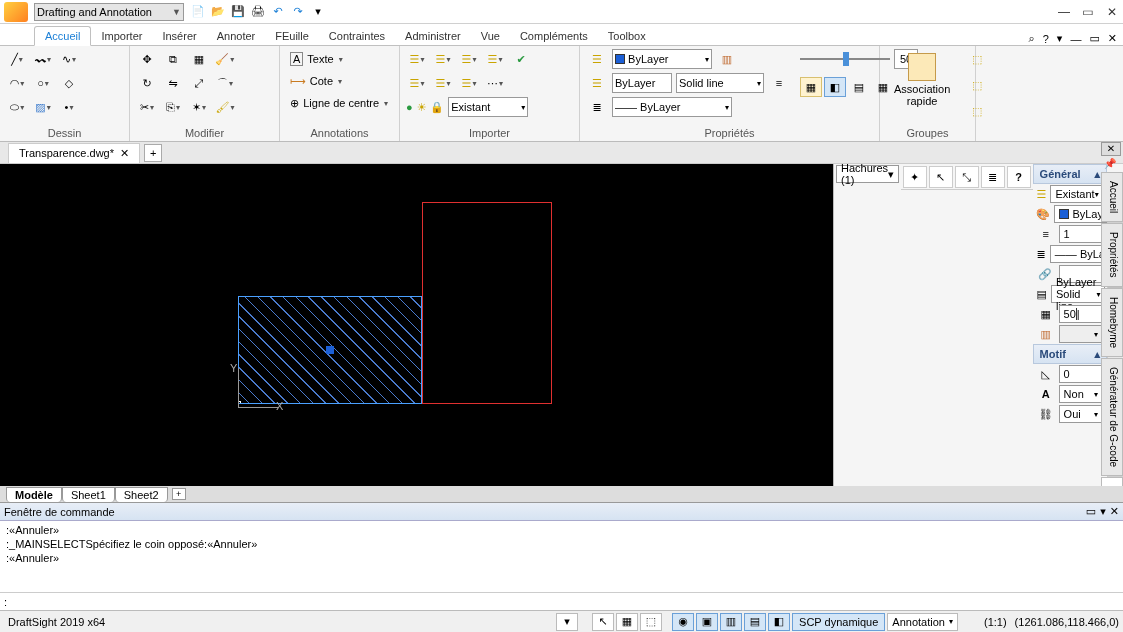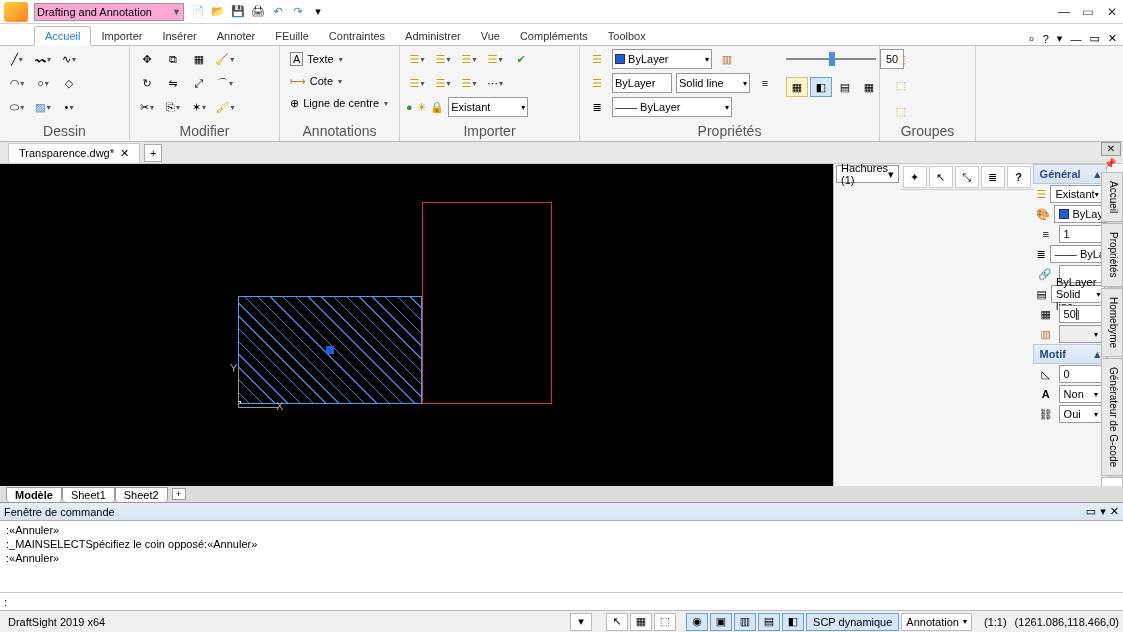--- a/index.html
+++ b/index.html
@@ -1,39 +1,39 @@
 <!DOCTYPE html>
 <html><head>
 <meta charset="utf-8">
 <style>
 * { box-sizing: border-box; margin: 0; padding: 0; font-family: "Segoe UI", Tahoma, sans-serif; font-size: 11px; }
 body { background: #f0f0f0; width: 1123px; height: 632px; overflow: hidden; position: relative; }
 
 
 .titlebar { height: 24px; background: #fff; display: flex; align-items: center; padding: 0 4px; border-bottom: 1px solid #d0d0d0; }
 .logo { width: 24px; height: 20px; background: linear-gradient(135deg,#ffd040,#ff8020); margin-right: 6px; border-radius: 3px; }
-.workspace-sel { width: 150px; height: 18px; border: 1px solid #999; background:#f9a8d4; font-size:11px; padding:0 2px; display:flex; align-items:center; justify-content:space-between;}
+.workspace-sel { width: 150px; height: 18px; border: 1px solid #999; background:#e5e5e5; font-size:11px; padding:0 2px; display:flex; align-items:center; justify-content:space-between;}
 .ws-arrow{font-size:9px;color:#555;}
 .qat { display:flex; gap:4px; margin-left:6px; }
 .qat-btn { width:16px; height:16px; display:flex; align-items:center; justify-content:center; cursor:pointer; }
 .title-txt { flex:1; text-align:center; color:#777; font-size:12px; }
 .winbtns { display:flex; gap:10px; margin-left:auto; }
 .winbtn { width:14px; text-align:center; cursor:pointer; font-size:12px; color:#333;}
 
 
 .menutabs { height: 22px; background:#fff; display:flex; align-items:flex-end; padding-left:34px; border-bottom:1px solid #c0c0c0; }
 .mtab { padding:3px 10px; color:#333; cursor:pointer; font-size:11px;}
 .mtab.active { background:#fff; border:1px solid #c0c0c0; border-bottom:1px solid #fff; border-radius:3px 3px 0 0; color:#1b7fd6; margin-bottom:-1px;}
 .menutabs .rbtns { margin-left:auto; display:flex; gap:8px; padding-right:6px; align-items:center;}
 
 
 .ribbon { height: 96px; background:#f5f5f5; border-bottom:1px solid #bbb; display:flex; }
 .panel { border-right:1px solid #d0d0d0; padding:3px 6px 0 6px; display:flex; flex-direction:column; }
 .panel-body { flex:1; display:flex; gap:4px; align-items:flex-start;}
-.panel-title { text-align:center; font-size:14px; color:#555; padding:2px 0;}
+.panel-title { text-align:center; font-size:11px; color:#555; padding:2px 0;}
 .pcol { display:flex; flex-direction:column; gap:4px; }
 .prow { display:flex; gap:4px; align-items:center; }
 .ribbtn { width:22px; height:20px; display:flex; align-items:center; justify-content:center; cursor:pointer; border:1px solid transparent;}
 .dd{font-size:8px;color:#555;margin-left:1px;}
 .txtbtn{display:flex;align-items:center;gap:4px;height:20px;cursor:pointer;padding:0 4px;}
 .combo{height:20px;border:1px solid #999;background:#fff;display:flex;align-items:center;padding:0 2px;font-size:11px;}
 .combo .carr{margin-left:auto;font-size:8px;}
 .numbox{width:24px;height:20px;border:1px solid #999;background:#fff;text-align:center;line-height:18px;}
 .slider{width:90px;height:20px;position:relative;display:flex;align-items:center;}
 .slider .track{height:2px;background:#888;width:100%;}
@@ -273,21 +273,21 @@
         <div class="prow">
           <div class="ribbtn" style="color:#c9a400">☰</div>
           <div class="combo" style="width:100px"><span class="color-sw" style="background:#1b5fd6"></span>&nbsp;<span>ByLayer</span><span class="carr">▾</span></div>
           <div class="ribbtn" style="color:#c06a30">▥</div>
         </div>
         <div class="prow">
           <div class="ribbtn" style="color:#c9a400">☰</div>
           <div class="combo" style="width:60px">
               <span>ByLayer</span>
             </div>
-          <div class="combo" style="width:74px">
+          <div class="combo" style="width:88px">
               <span>Solid line</span>
               <span class="carr">▾</span>
             </div>
           <div class="ribbtn">≡</div>
         </div>
         <div class="prow">
           <div class="ribbtn">≣</div>
           <div class="combo" style="width:120px">
               <span>――&nbsp;</span>
               <span>ByLayer</span>
@@ -309,20 +309,24 @@
           <div class="ribbtn">▤</div>
           <div class="ribbtn">▦</div>
         </div>
       </div>
     </div>
     <div class="panel-title">Propriétés</div>
   </div>
 
   <div class="panel" style="width:96px">
     <div class="panel-body">
+      <div class="assoc">
+        <div class="assoc-ico"></div>
+        <div style="font-size:10px;text-align:center"><span>Association</span><br><span>rapide</span></div>
+      </div>
       <div class="pcol" style="gap:6px;margin-left:4px">
         <div class="ribbtn" style="color:#c9a400">⬚</div>
         <div class="ribbtn" style="color:#c9a400">⬚</div>
         <div class="ribbtn" style="color:#c9a400">⬚</div>
       </div>
     </div>
     <div class="panel-title">Groupes</div>
   </div>
 </div>
 
@@ -502,15 +506,15 @@
   <div class="sbtn on">◉</div>
   <div class="sbtn on">▣</div>
   <div class="sbtn on">▥</div>
   <div class="sbtn on">▤</div>
   <div class="sbtn on">◧</div>
   <div class="slong">SCP dynamique</div>
   <div class="sdrop">
       <span>Annotation</span>
       <span style="font-size:8px">▾</span>
     </div>
-  <div style="margin-left:10px">(1:1)</div>
+  <div style="margin-left:24px">(1:1)</div>
   <div class="coords">(1261.086,118.466,0)</div>
 </div>
 
 </body></html>

